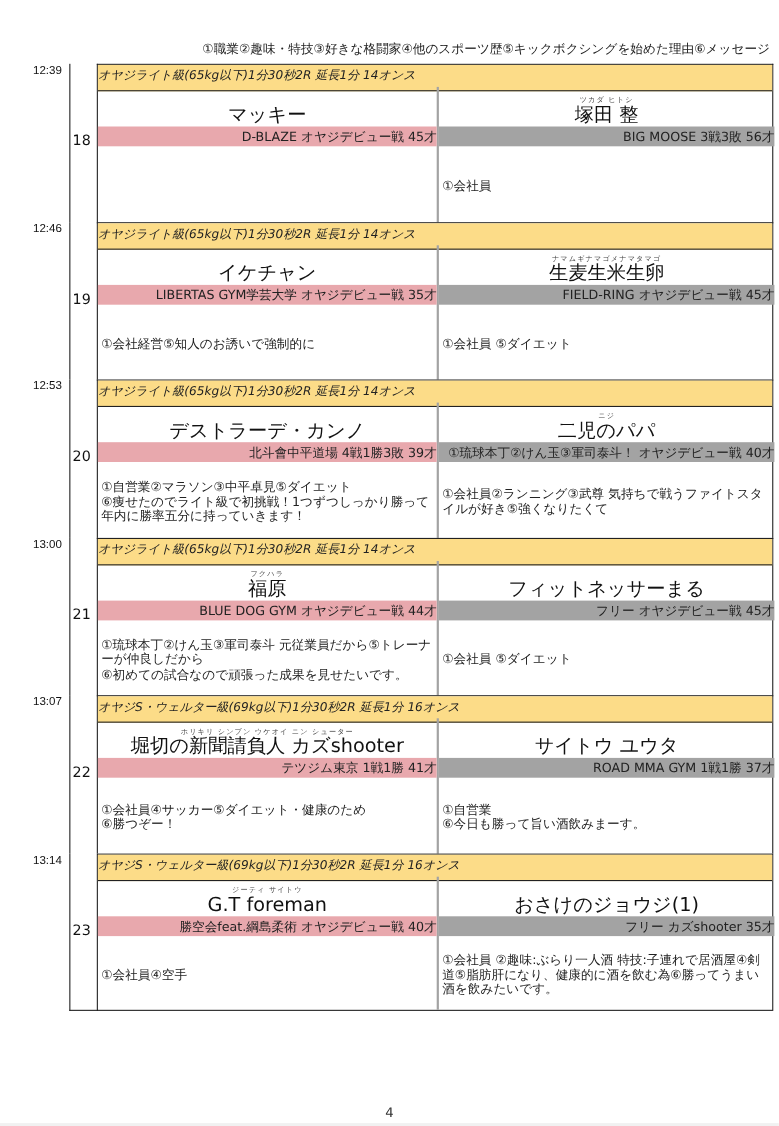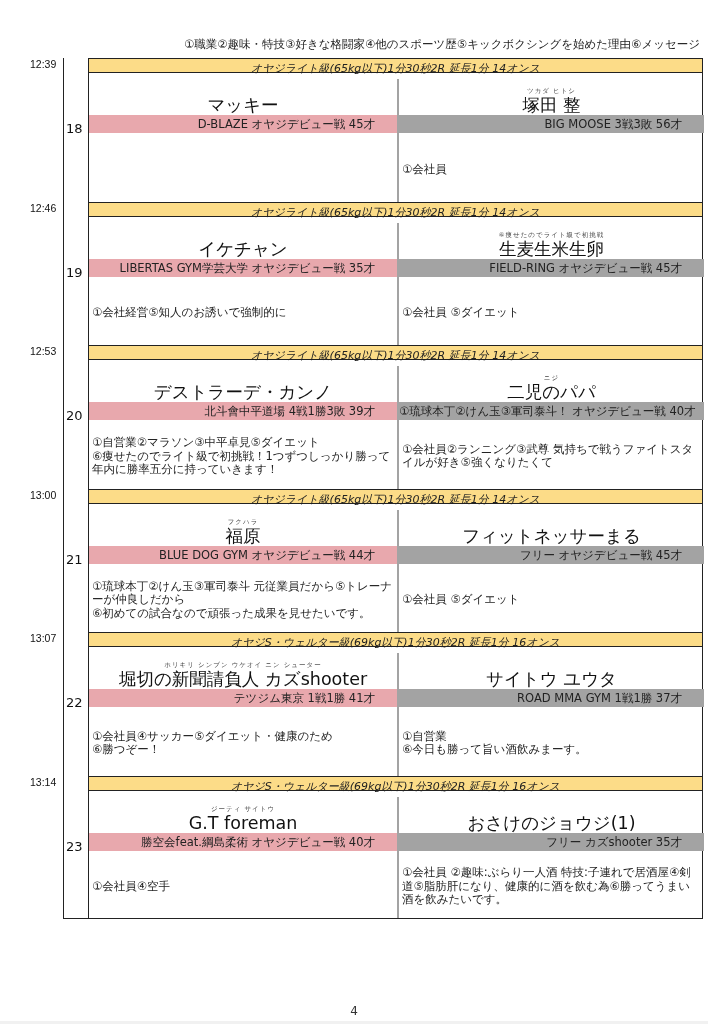--- a/index.html
+++ b/index.html
@@ -7,31 +7,31 @@
          font-family: "DejaVu Sans", "Liberation Sans", sans-serif; color:#111; }
   .legend { position:absolute; top:37px; right:8px; font-size:11.5px; color:#222; white-space:nowrap; }
   .schedule { position:absolute; left:0; top:58px; width:708px; }
   .bout { position:relative; height:143.5px; }
   .time { position:absolute; left:30px; top:0; font-size:10.5px; font-family:"Liberation Sans", sans-serif; color:#111; }
   .numcol { position:absolute; left:63px; top:0; width:25px; height:100%; border-left:1px solid #222; box-sizing:border-box; }
   .bout-num { position:absolute; left:66px; top:63px; font-size:13px; color:#111; }
   .card { position:absolute; left:88px; top:0; width:615px; height:100%; border:1px solid #222; border-bottom:none; box-sizing:border-box; }
   .bout:last-child .card { border-bottom:1px solid #222; }
   .bout:last-child .numcol { border-bottom:1px solid #222; width:26px; }
-  .weight { height:14px; background:#fcdc88; border-bottom:1px solid #222; box-sizing:border-box;
-            font-size:11px; font-style:italic; text-align:center; line-height:19px; color:#222; }
+  .weight { height:24px; background:#fcdc88; border-bottom:1px solid #222; box-sizing:border-box;
+            font-size:11px; font-style:italic; line-height:19px; color:#222; }
   .sides { position:absolute; top:20px; left:0; right:0; bottom:0; display:flex; }
   .side { position:relative; flex:0 0 auto; height:100%; }
   .side.red { width:308px; border-right:2px solid #a3a3a3; }
   .side.blue { width:305px; }
   .name-wrap { position:absolute; top:8px; left:0; right:0; text-align:center; }
   .ruby { font-size:6.5px; color:#444; letter-spacing:1px; height:8px; line-height:8px; white-space:nowrap; }
   .fname { font-size:17.5px; font-weight:500; color:#111; line-height:20px; white-space:nowrap; }
   .band { position:absolute; top:36px; left:0; right:0; height:18px; font-size:11.5px; text-align:right;
-          padding-right:22px; line-height:18px; color:#222; white-space:nowrap; }
+          padding-right:0; line-height:18px; color:#222; white-space:nowrap; }
   .red .band { background:#e8a8ad; }
   .blue .band { background:#a3a3a3; }
   .notes { position:absolute; top:62px; left:3px; right:4px; bottom:4px; font-size:11.5px; line-height:13.5px;
            color:#222; display:flex; align-items:center; white-space:pre-line; }
   .page-num { position:absolute; top:1004px; left:0; width:708px; text-align:center; font-size:12px; color:#333; }
   .page-foot { position:absolute; top:1021px; left:0; width:708px; height:3px; background:#f1f1f1; }
 </style>
 </head>
 <body>
 
@@ -75,21 +75,21 @@
         <div class="side red">
           <div class="name-wrap">
               <div class="ruby"></div>
               <div class="fname">イケチャン</div>
             </div>
           <div class="band">LIBERTAS GYM学芸大学  オヤジデビュー戦  35才</div>
           <div class="notes">①会社経営⑤知人のお誘いで強制的に</div>
         </div>
         <div class="side blue">
           <div class="name-wrap">
-              <div class="ruby">⑥痩せたのでライト級で初挑戦</div>
+              <div class="ruby">ナマムギナマゴメナマタマゴ</div>
               <div class="fname">生麦生米生卵</div>
             </div>
           <div class="band">FIELD-RING  オヤジデビュー戦  45才</div>
           <div class="notes">①会社員 ⑤ダイエット</div>
         </div>
       </div>
     </div>
   </div>
 
   <div class="bout">

